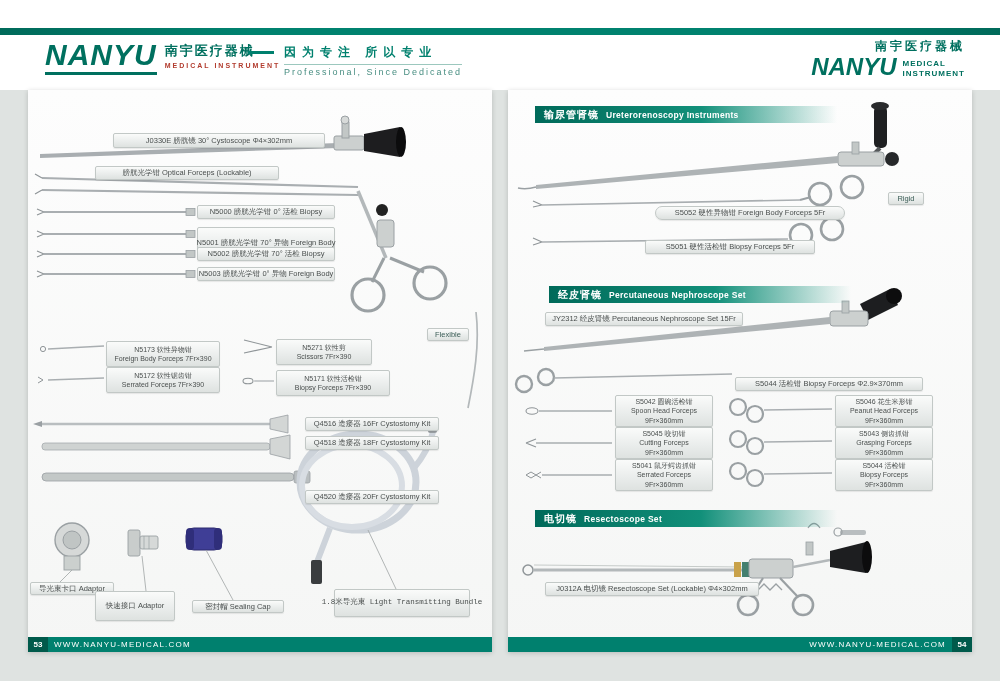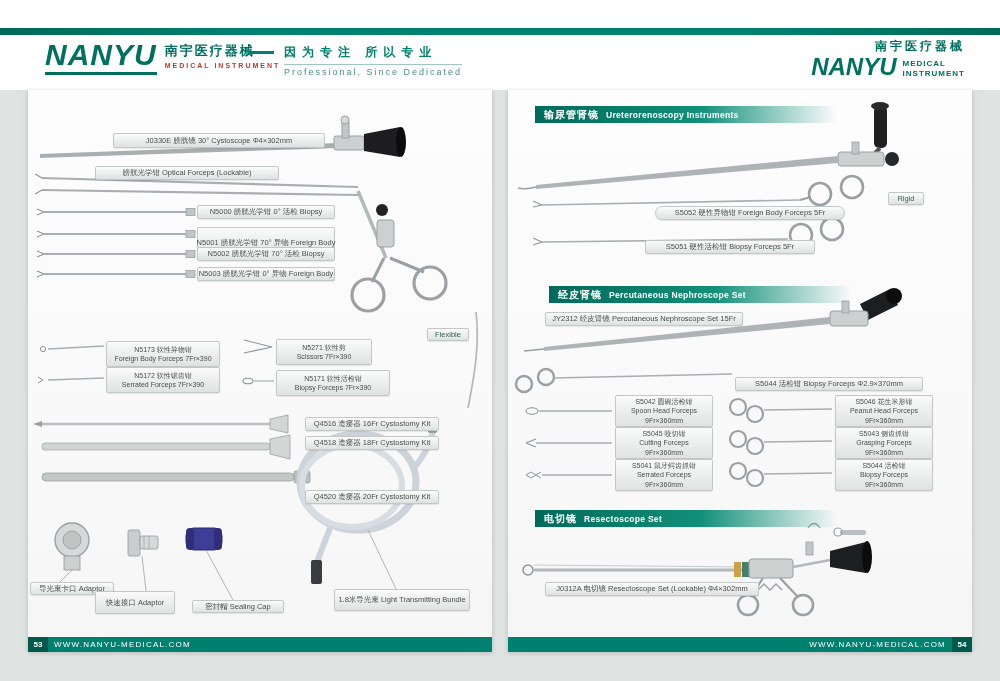--- a/index.html
+++ b/index.html
@@ -210,23 +210,23 @@
     <div class="lbl multi" style="left:248px;top:280px;width:114px;height:26px;">
       <span>N5171 软性活检钳</span>
       <span>Biopsy Forceps 7Fr×390</span>
     </div>
 
     <div class="lbl" style="left:277px;top:327px;width:134px;height:14px;">Q4516 造瘘器 16Fr Cystostomy Kit</div>
     <div class="lbl" style="left:277px;top:346px;width:134px;height:14px;">Q4518 造瘘器 18Fr Cystostomy Kit</div>
     <div class="lbl" style="left:277px;top:364px;width:134px;height:14px;margin-top:36px;">Q4520 造瘘器 20Fr Cystostomy Kit</div>
 
     <div class="lbl" style="left:2px;top:492px;width:84px;height:13px;">导光束卡口 Adaptor</div>
-    <div class="lbl" style="left:67px;top:501px;width:80px;height:23px;">快速接口 Adaptor</div>
+    <div class="lbl" style="left:67px;top:501px;width:80px;height:30px;">快速接口 Adaptor</div>
     <div class="lbl" style="left:164px;top:510px;width:92px;height:13px;">密封帽 Sealing Cap</div>
-    <div class="lbl" style="left:306px;top:499px;width:136px;height:22px;">1.8米导光束  Light Transmitting Bundle</div>
+    <div class="lbl" style="left:306px;top:499px;width:136px;height:28px;font-family:Liberation Mono, monospace;">1.8米导光束  Light Transmitting Bundle</div>
 
     <div class="page-footer">
       <div class="page-num">53</div>
       <div class="footer-url">WWW.NANYU-MEDICAL.COM</div>
     </div>
   </div>
 
   <div class="page page-right">
 
     <svg class="art" viewBox="0 0 464 562">

